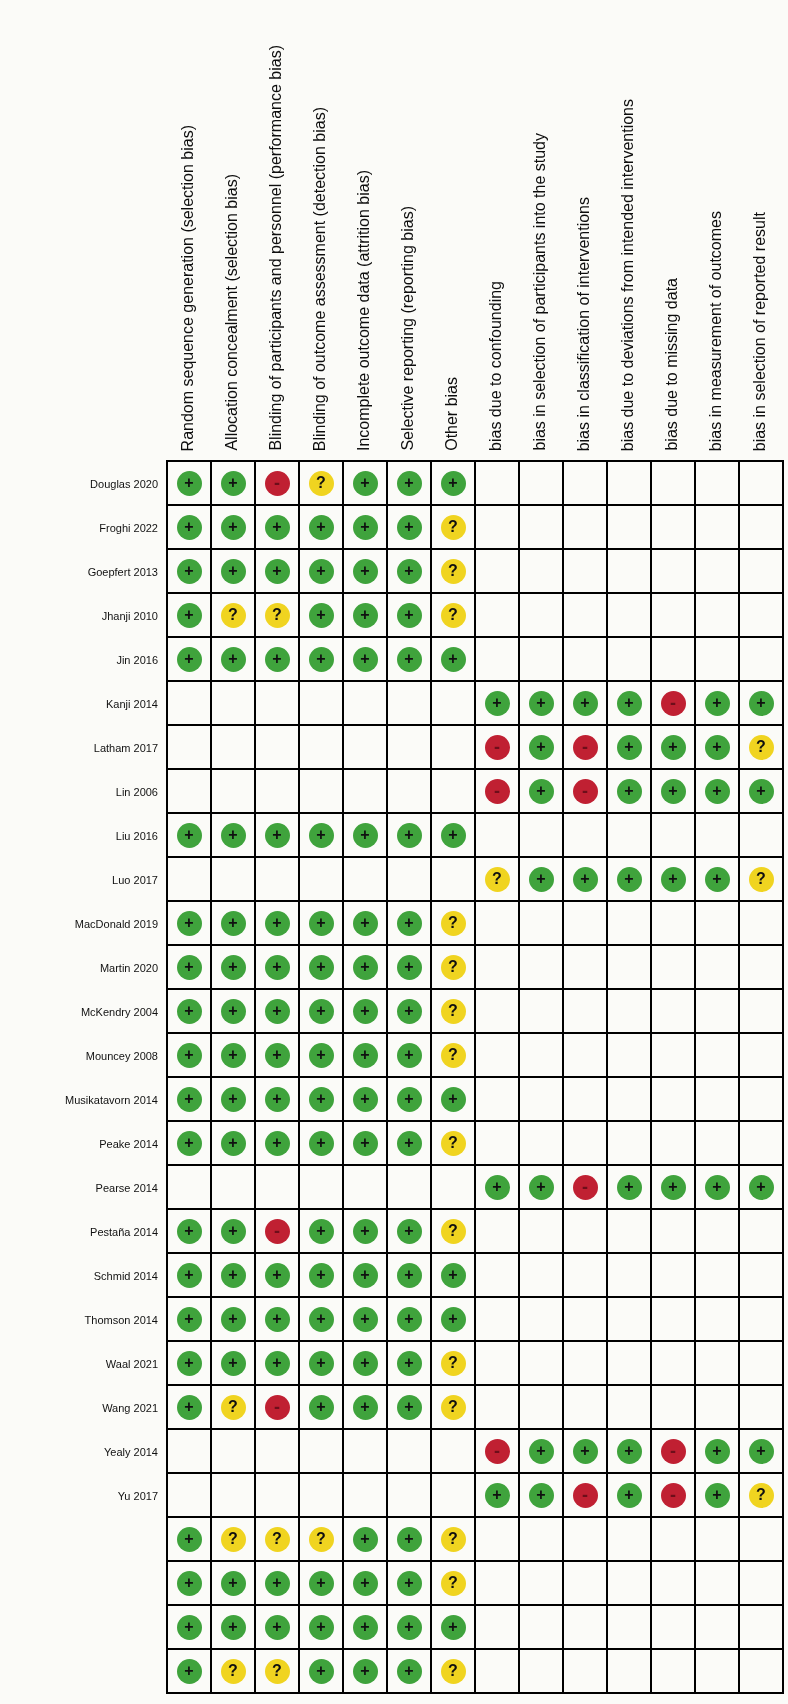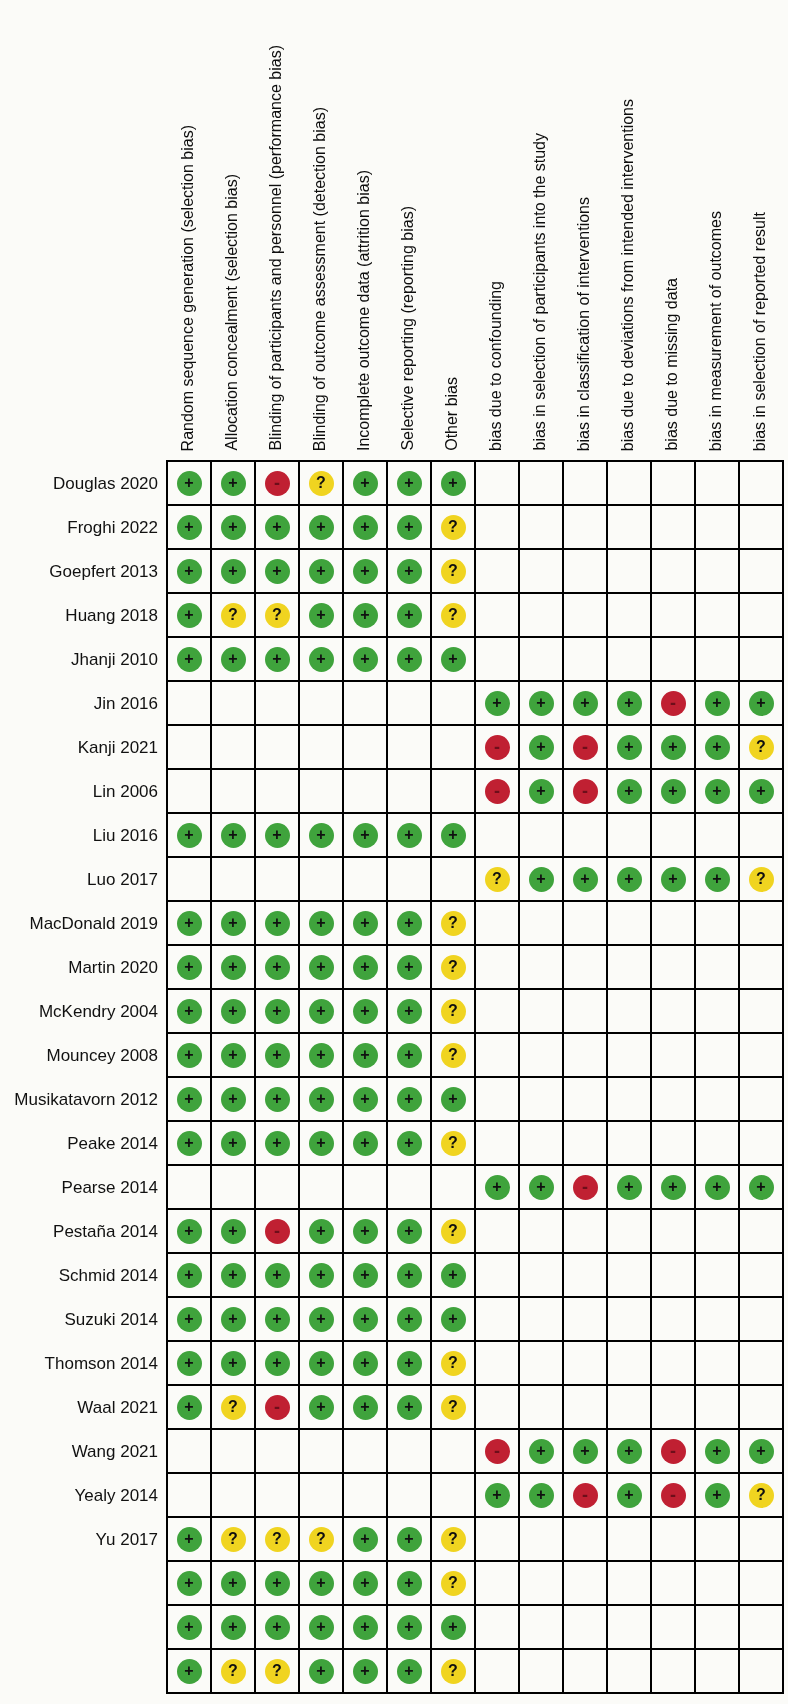--- a/index.html
+++ b/index.html
@@ -40,21 +40,21 @@
   .labels {
     position: absolute;
     left: 0; top: 462px;
     width: 158px;
   }
   .study {
     height: 44px;
     display: flex;
     align-items: center;
     justify-content: flex-end;
-    font-size: 17px;
+    font-size: 11px;
     white-space: nowrap;
   }
 
   
   .grid {
     position: absolute;
     left: 166px; top: 460px;
     border-top: 2px solid #000;
     border-left: 2px solid #000;
     width: 616px;
@@ -129,37 +129,36 @@
         <span class="hlabel">bias in measurement of outcomes</span>
       </div>
       <div class="hcell">
         <span class="hlabel">bias in selection of reported result</span>
       </div>
     </div>
   <div class="labels">
       <div class="study">Douglas 2020</div>
       <div class="study">Froghi 2022</div>
       <div class="study">Goepfert 2013</div>
-      <div class="study">Huang 2018</div>
       <div class="study">Jhanji 2010</div>
       <div class="study">Jin 2016</div>
-      <div class="study">Kanji 2021</div>
+      <div class="study">Kanji 2014</div>
+      <div class="study">Latham 2017</div>
       <div class="study">Lin 2006</div>
       <div class="study">Liu 2016</div>
       <div class="study">Luo 2017</div>
       <div class="study">MacDonald 2019</div>
       <div class="study">Martin 2020</div>
       <div class="study">McKendry 2004</div>
       <div class="study">Mouncey 2008</div>
-      <div class="study">Musikatavorn 2012</div>
+      <div class="study">Musikatavorn 2014</div>
       <div class="study">Peake 2014</div>
       <div class="study">Pearse 2014</div>
       <div class="study">Pestaña 2014</div>
       <div class="study">Schmid 2014</div>
-      <div class="study">Suzuki 2014</div>
       <div class="study">Thomson 2014</div>
       <div class="study">Waal 2021</div>
       <div class="study">Wang 2021</div>
       <div class="study">Yealy 2014</div>
       <div class="study">Yu 2017</div>
     </div>
   <div class="grid">
       <div class="grow">
         <div class="cell">
           <div class="circle low">+</div>

